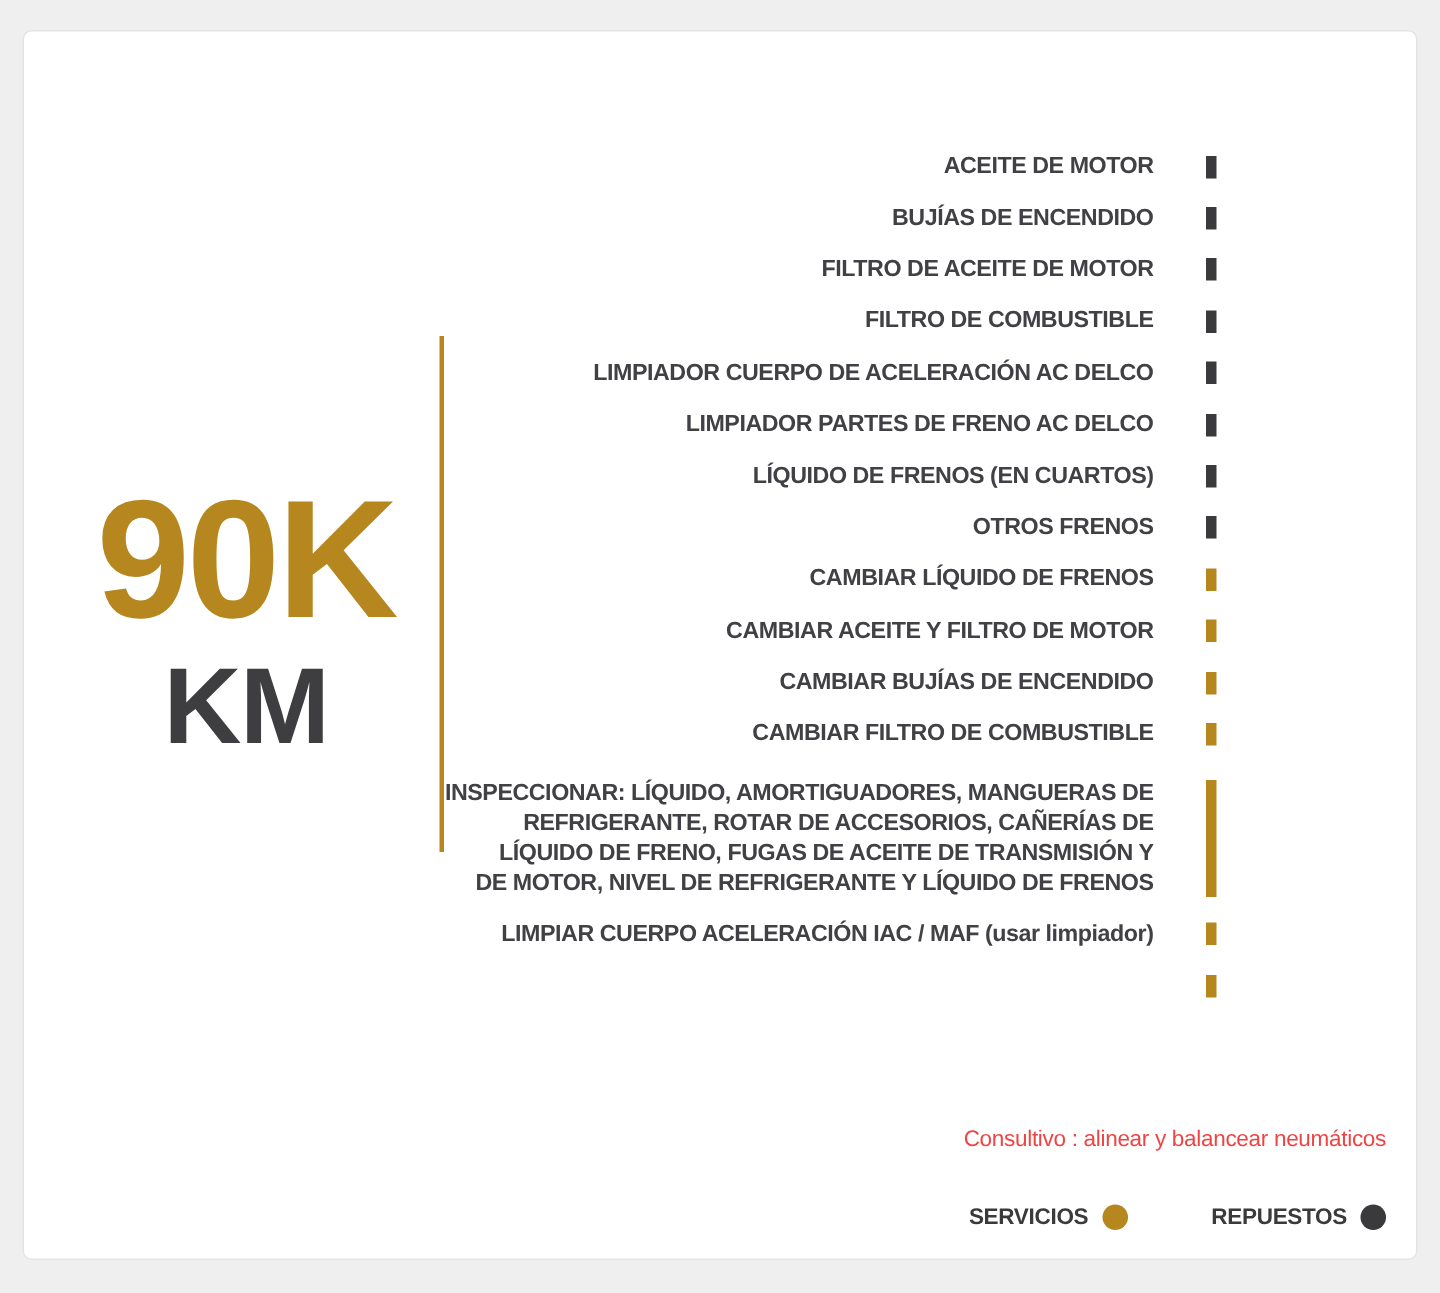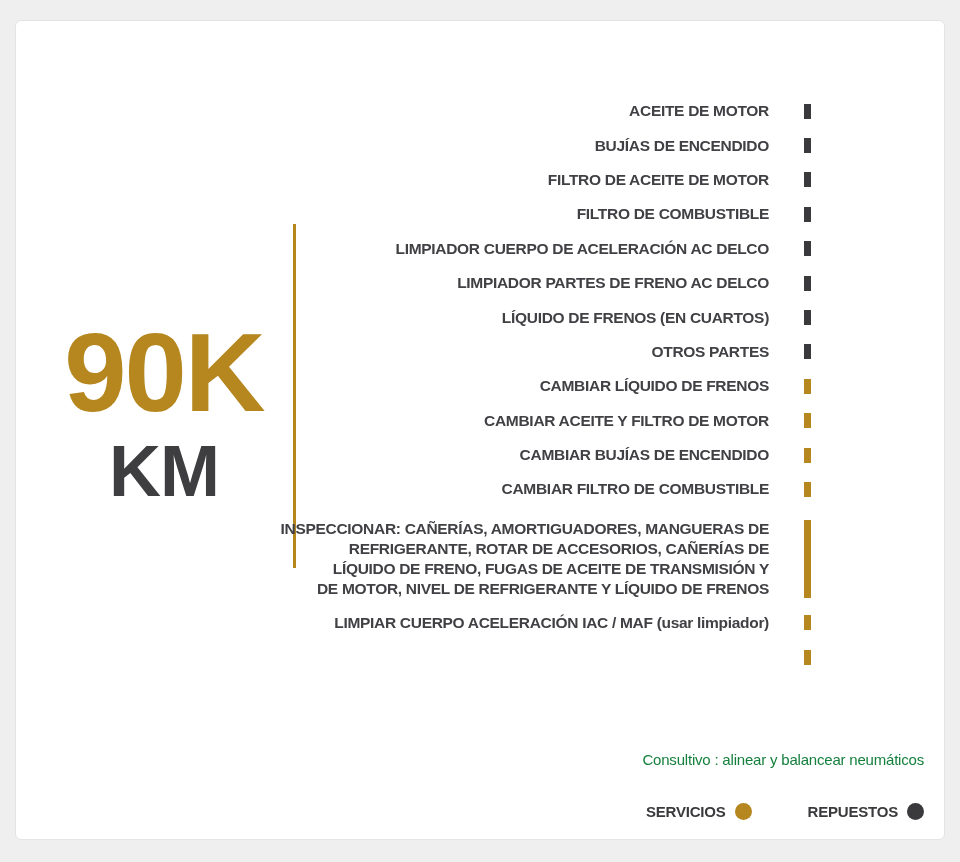--- a/index.html
+++ b/index.html
@@ -78,21 +78,21 @@
     flex: 0 0 auto;
   }
   .row.tall .tick { height: 78px; }
   .tick.repuesto { background: #3a3a3c; }
   .tick.servicio { background: #b5871e; }
   
   .note {
     position: absolute;
     right: 20px; top: 730px; 
     font-size: 15px;
-    color: #15803d;
+    color: #ef4444;
     letter-spacing: -0.2px;
   }
   .legend {
     position: absolute;
     right: 20px; top: 782px;
     display: flex;
     gap: 56px;
     align-items: center;
   }
   .legend-entry {
@@ -149,42 +149,42 @@
         </div>
         <div class="row">
           <div class="label">LIMPIADOR PARTES DE FRENO AC DELCO</div>
           <div class="tick repuesto"></div>
         </div>
         <div class="row">
           <div class="label">LÍQUIDO DE FRENOS (EN CUARTOS)</div>
           <div class="tick repuesto"></div>
         </div>
         <div class="row">
-          <div class="label">OTROS PARTES</div>
+          <div class="label">OTROS FRENOS</div>
           <div class="tick repuesto"></div>
         </div>
         <div class="row">
           <div class="label">CAMBIAR  LÍQUIDO DE FRENOS</div>
           <div class="tick servicio"></div>
         </div>
         <div class="row">
           <div class="label">CAMBIAR ACEITE Y FILTRO DE MOTOR</div>
           <div class="tick servicio"></div>
         </div>
         <div class="row">
           <div class="label">CAMBIAR BUJÍAS DE ENCENDIDO</div>
           <div class="tick servicio"></div>
         </div>
         <div class="row">
           <div class="label">CAMBIAR FILTRO DE COMBUSTIBLE</div>
           <div class="tick servicio"></div>
         </div>
         <div class="row tall">
           <div class="label">
-            <div>INSPECCIONAR: CAÑERÍAS, AMORTIGUADORES, MANGUERAS DE</div>
+            <div>INSPECCIONAR: LÍQUIDO, AMORTIGUADORES, MANGUERAS DE</div>
             <div>REFRIGERANTE, ROTAR DE ACCESORIOS, CAÑERÍAS DE</div>
             <div>LÍQUIDO DE FRENO, FUGAS DE ACEITE DE TRANSMISIÓN Y</div>
             <div>DE MOTOR, NIVEL DE REFRIGERANTE Y LÍQUIDO DE FRENOS</div>
           </div>
           <div class="tick servicio"></div>
         </div>
         <div class="row">
           <div class="label">LIMPIAR CUERPO ACELERACIÓN IAC / MAF (usar limpiador)</div>
           <div class="tick servicio"></div>
         </div>

